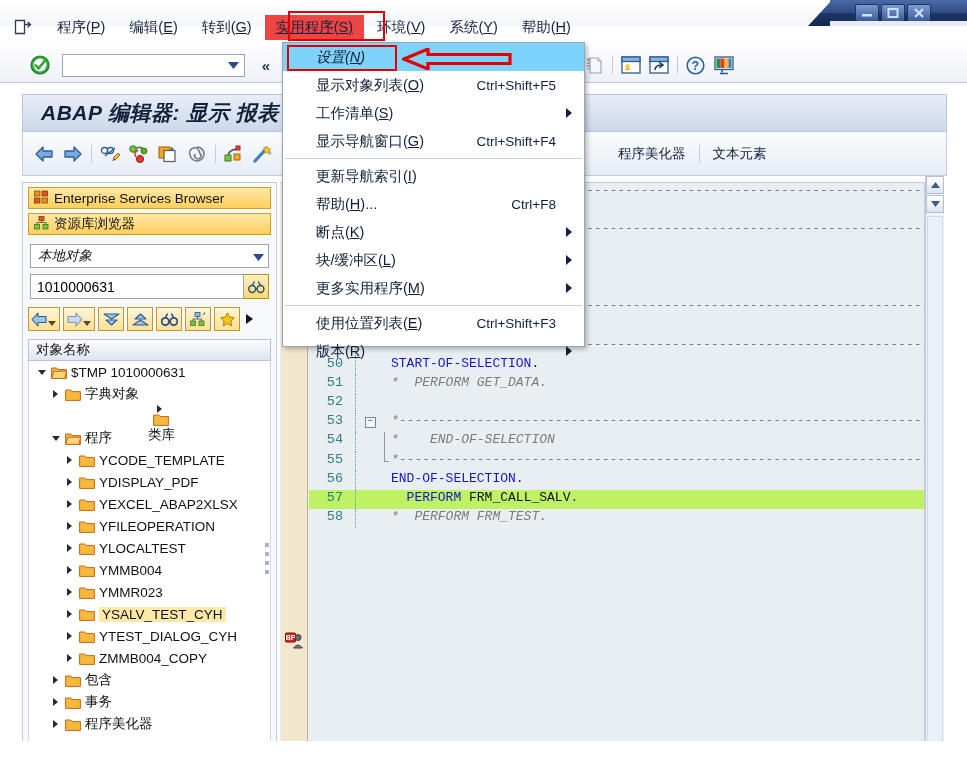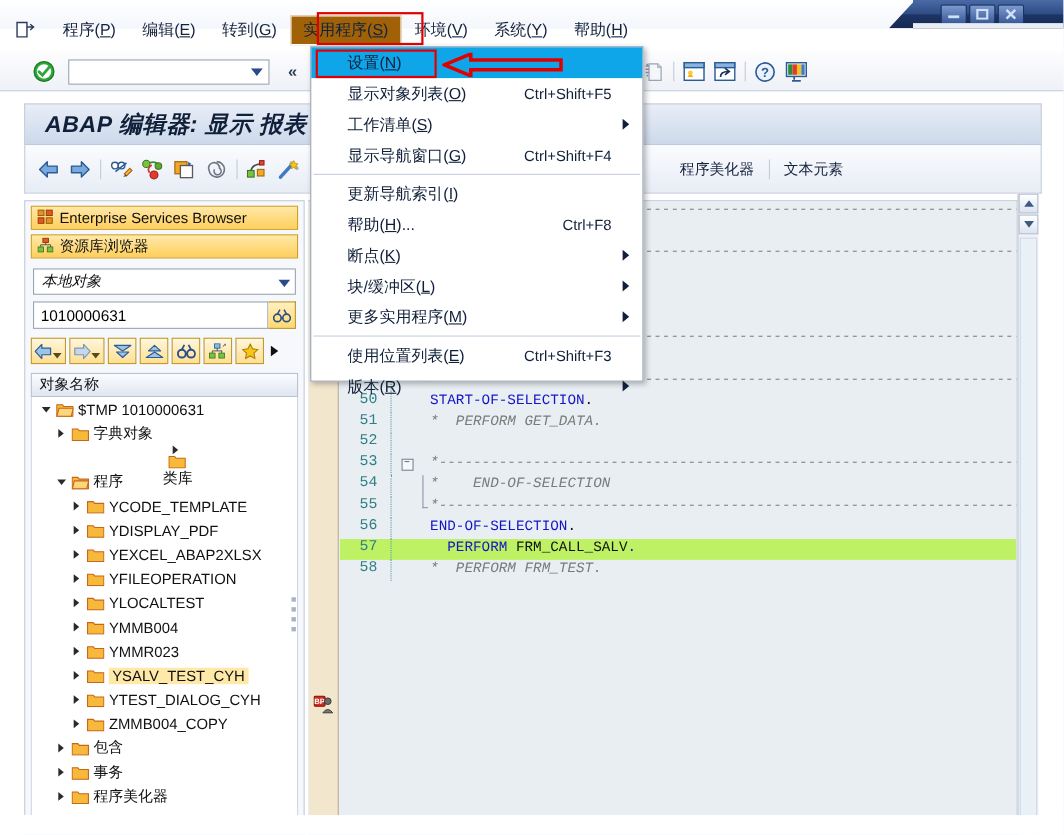--- a/index.html
+++ b/index.html
@@ -49,22 +49,23 @@
     left:0;top:8px;width:820px;height:38px;
     display:flex;align-items:center;
   }
   #menu-doc-icon{margin-left:14px;margin-right:12px;display:flex;align-items:center;}
   .menu-item{
     padding:4px 12px;font-size:14.5px;color:#14233d;
     cursor:pointer;white-space:nowrap;position:relative;
   }
   .menu-item u{text-decoration:underline;}
   .menu-item.active{
-    background:#a16207;
+    background:#ef4444;
     box-shadow:inset 0 0 0 1px #fff;
+    text-decoration:underline;
   }
   #menu-highlight-box{
     left:288px;top:11px;width:97px;height:30px;
     border:2px solid #e00000;box-sizing:border-box;
     pointer-events:none;z-index:40;
   }
 
   
   #sysbar{
     left:0;top:46px;width:967px;height:36px;
@@ -249,21 +250,21 @@
     left:282px;top:42px;width:303px;height:305px;
     background:#ffffff;border:1px solid #9aa4b4;box-sizing:border-box;
     box-shadow:2px 2px 5px rgba(0,0,0,.28);
     z-index:30;padding:0;
   }
   .ditem{
     height:28px;display:flex;align-items:center;
     font-size:14.5px;color:#10203a;cursor:pointer;position:relative;
     padding-left:33px;padding-right:10px;
   }
-  .ditem.hi{background:#0ea5e9;}
+  .ditem.hi{background:#7dd3fc;font-style:italic;}
   .ditem .shortcut{
     position:absolute;right:28px;font-size:13.5px;color:#10203a;white-space:nowrap;
   }
   .ditem .sub{
     position:absolute;right:12px;width:0;height:0;
     border-left:6px solid #10203a;border-top:5px solid transparent;border-bottom:5px solid transparent;
   }
   .dsep{height:1px;background:#c6cede;margin:3px 2px;}
   #menu-sel-box{
     position:absolute;left:5px;top:3px;width:110px;height:26px;

